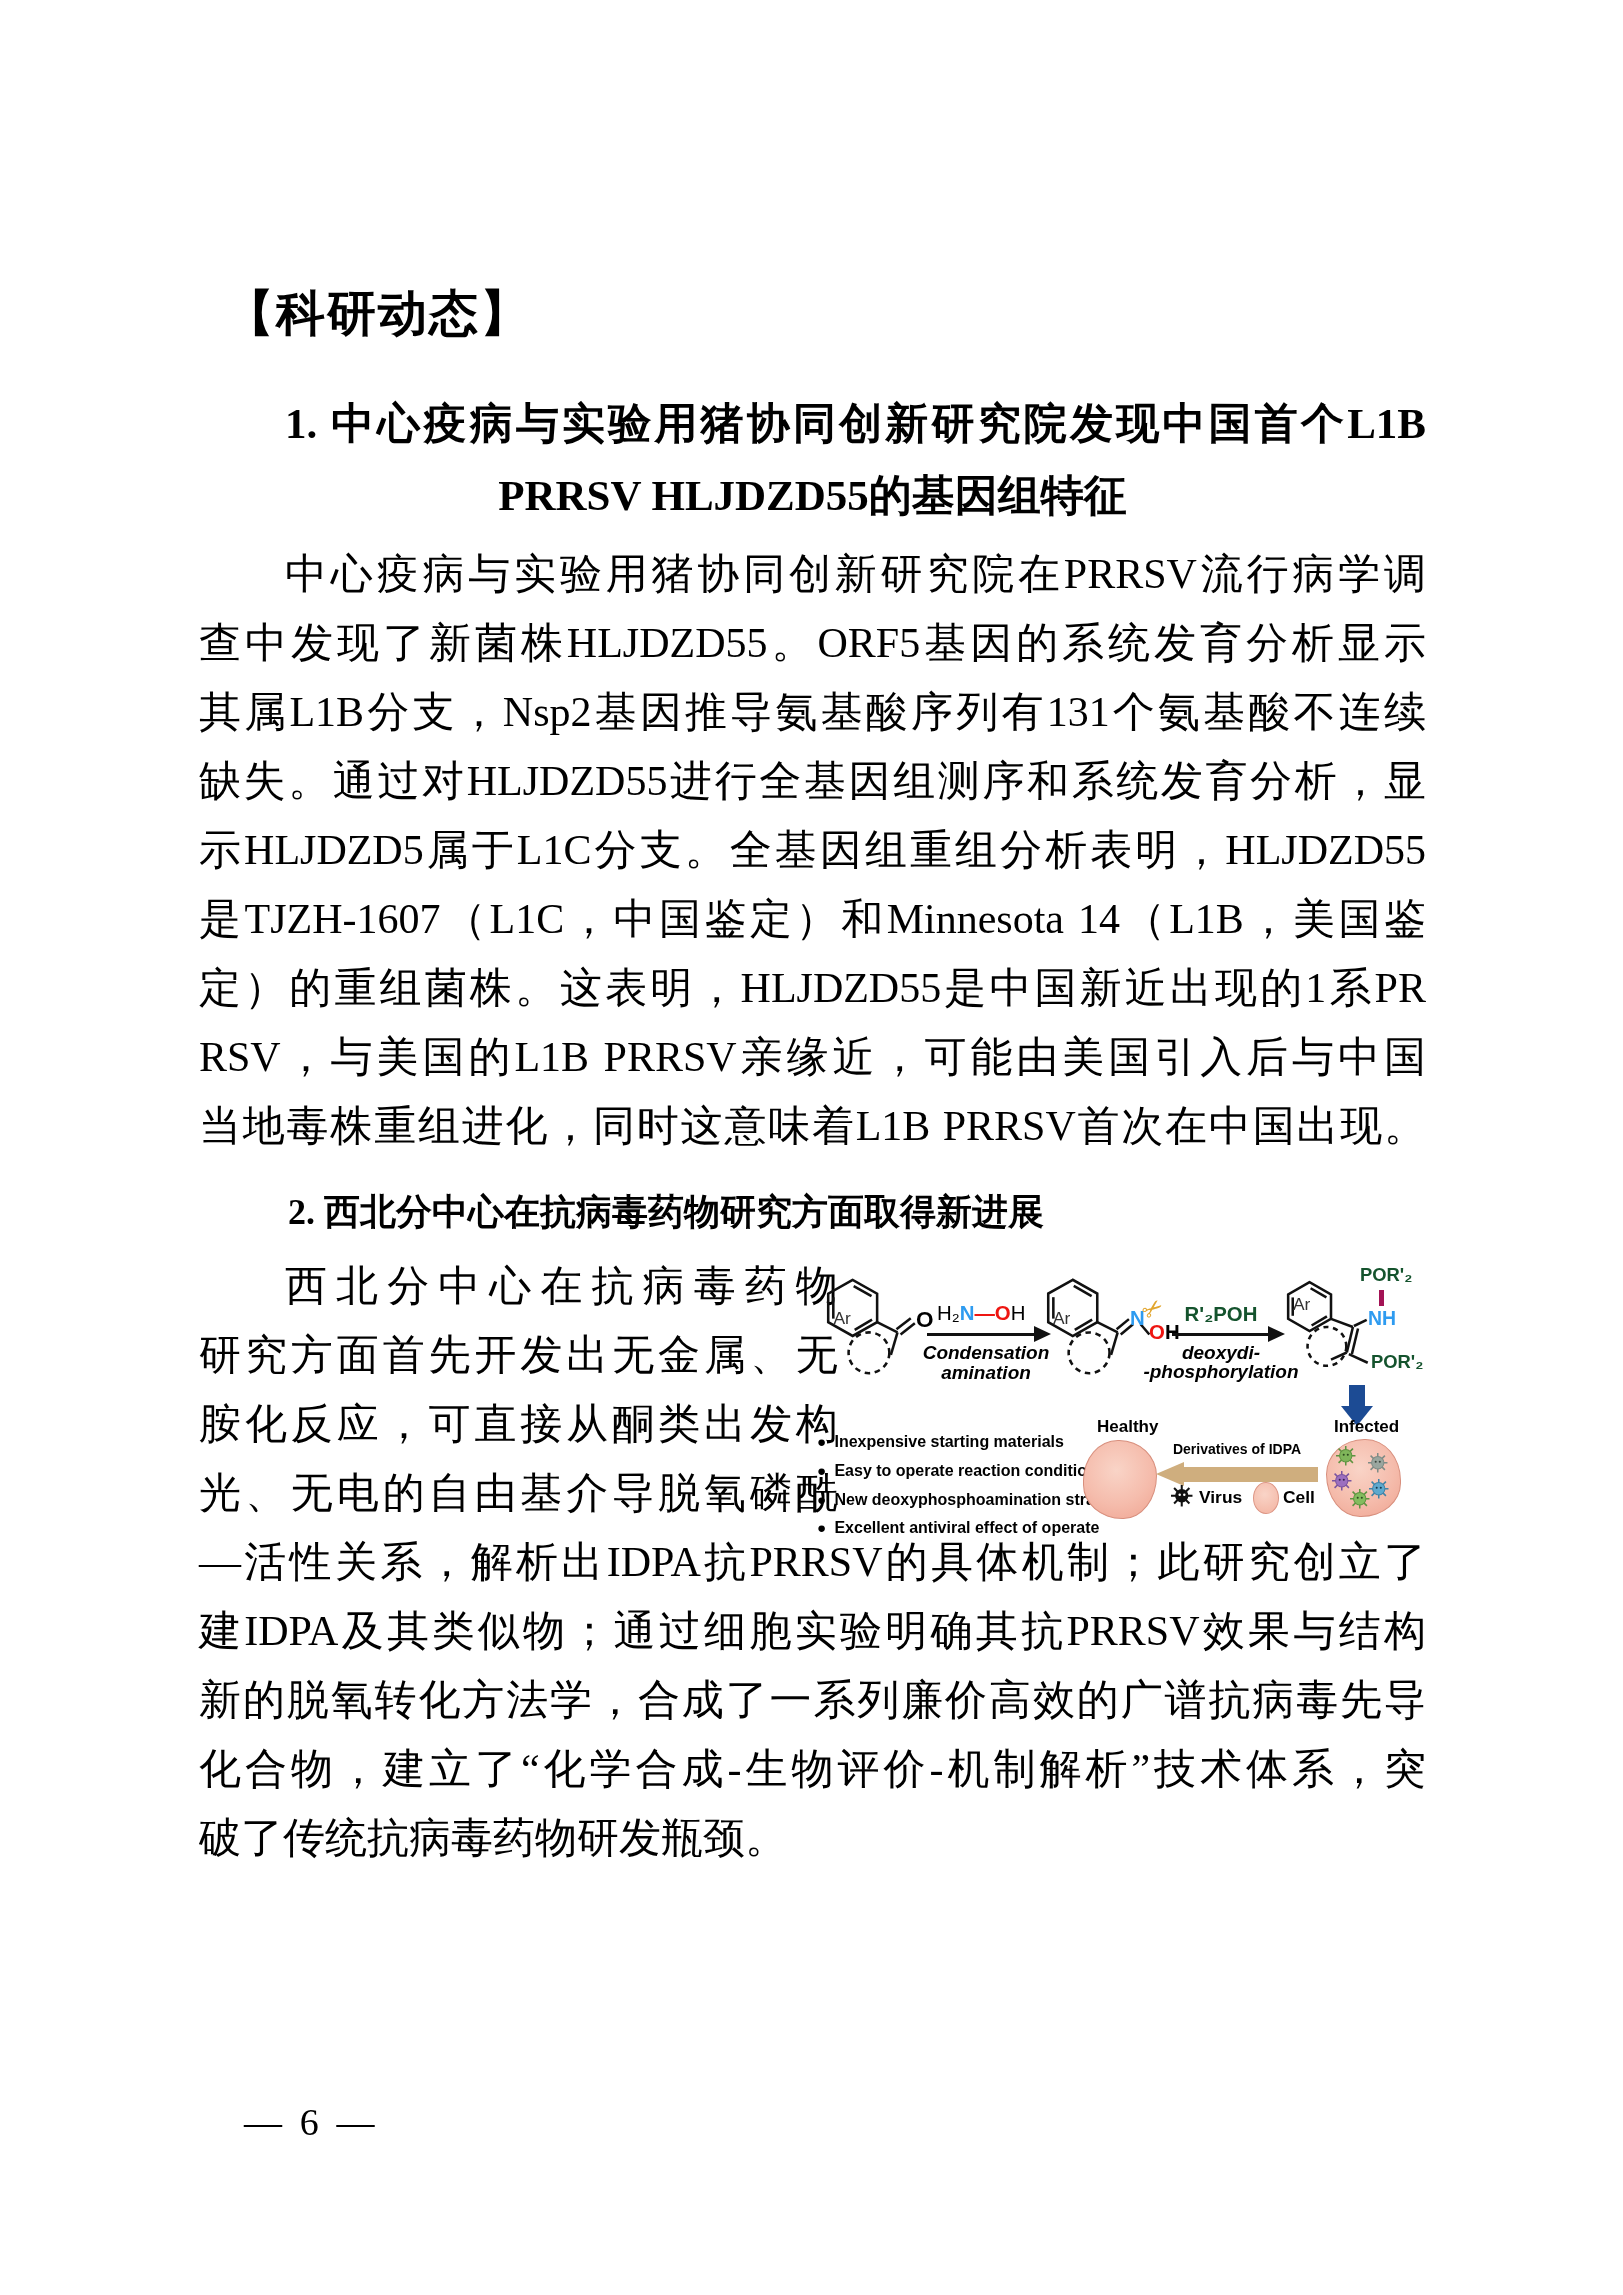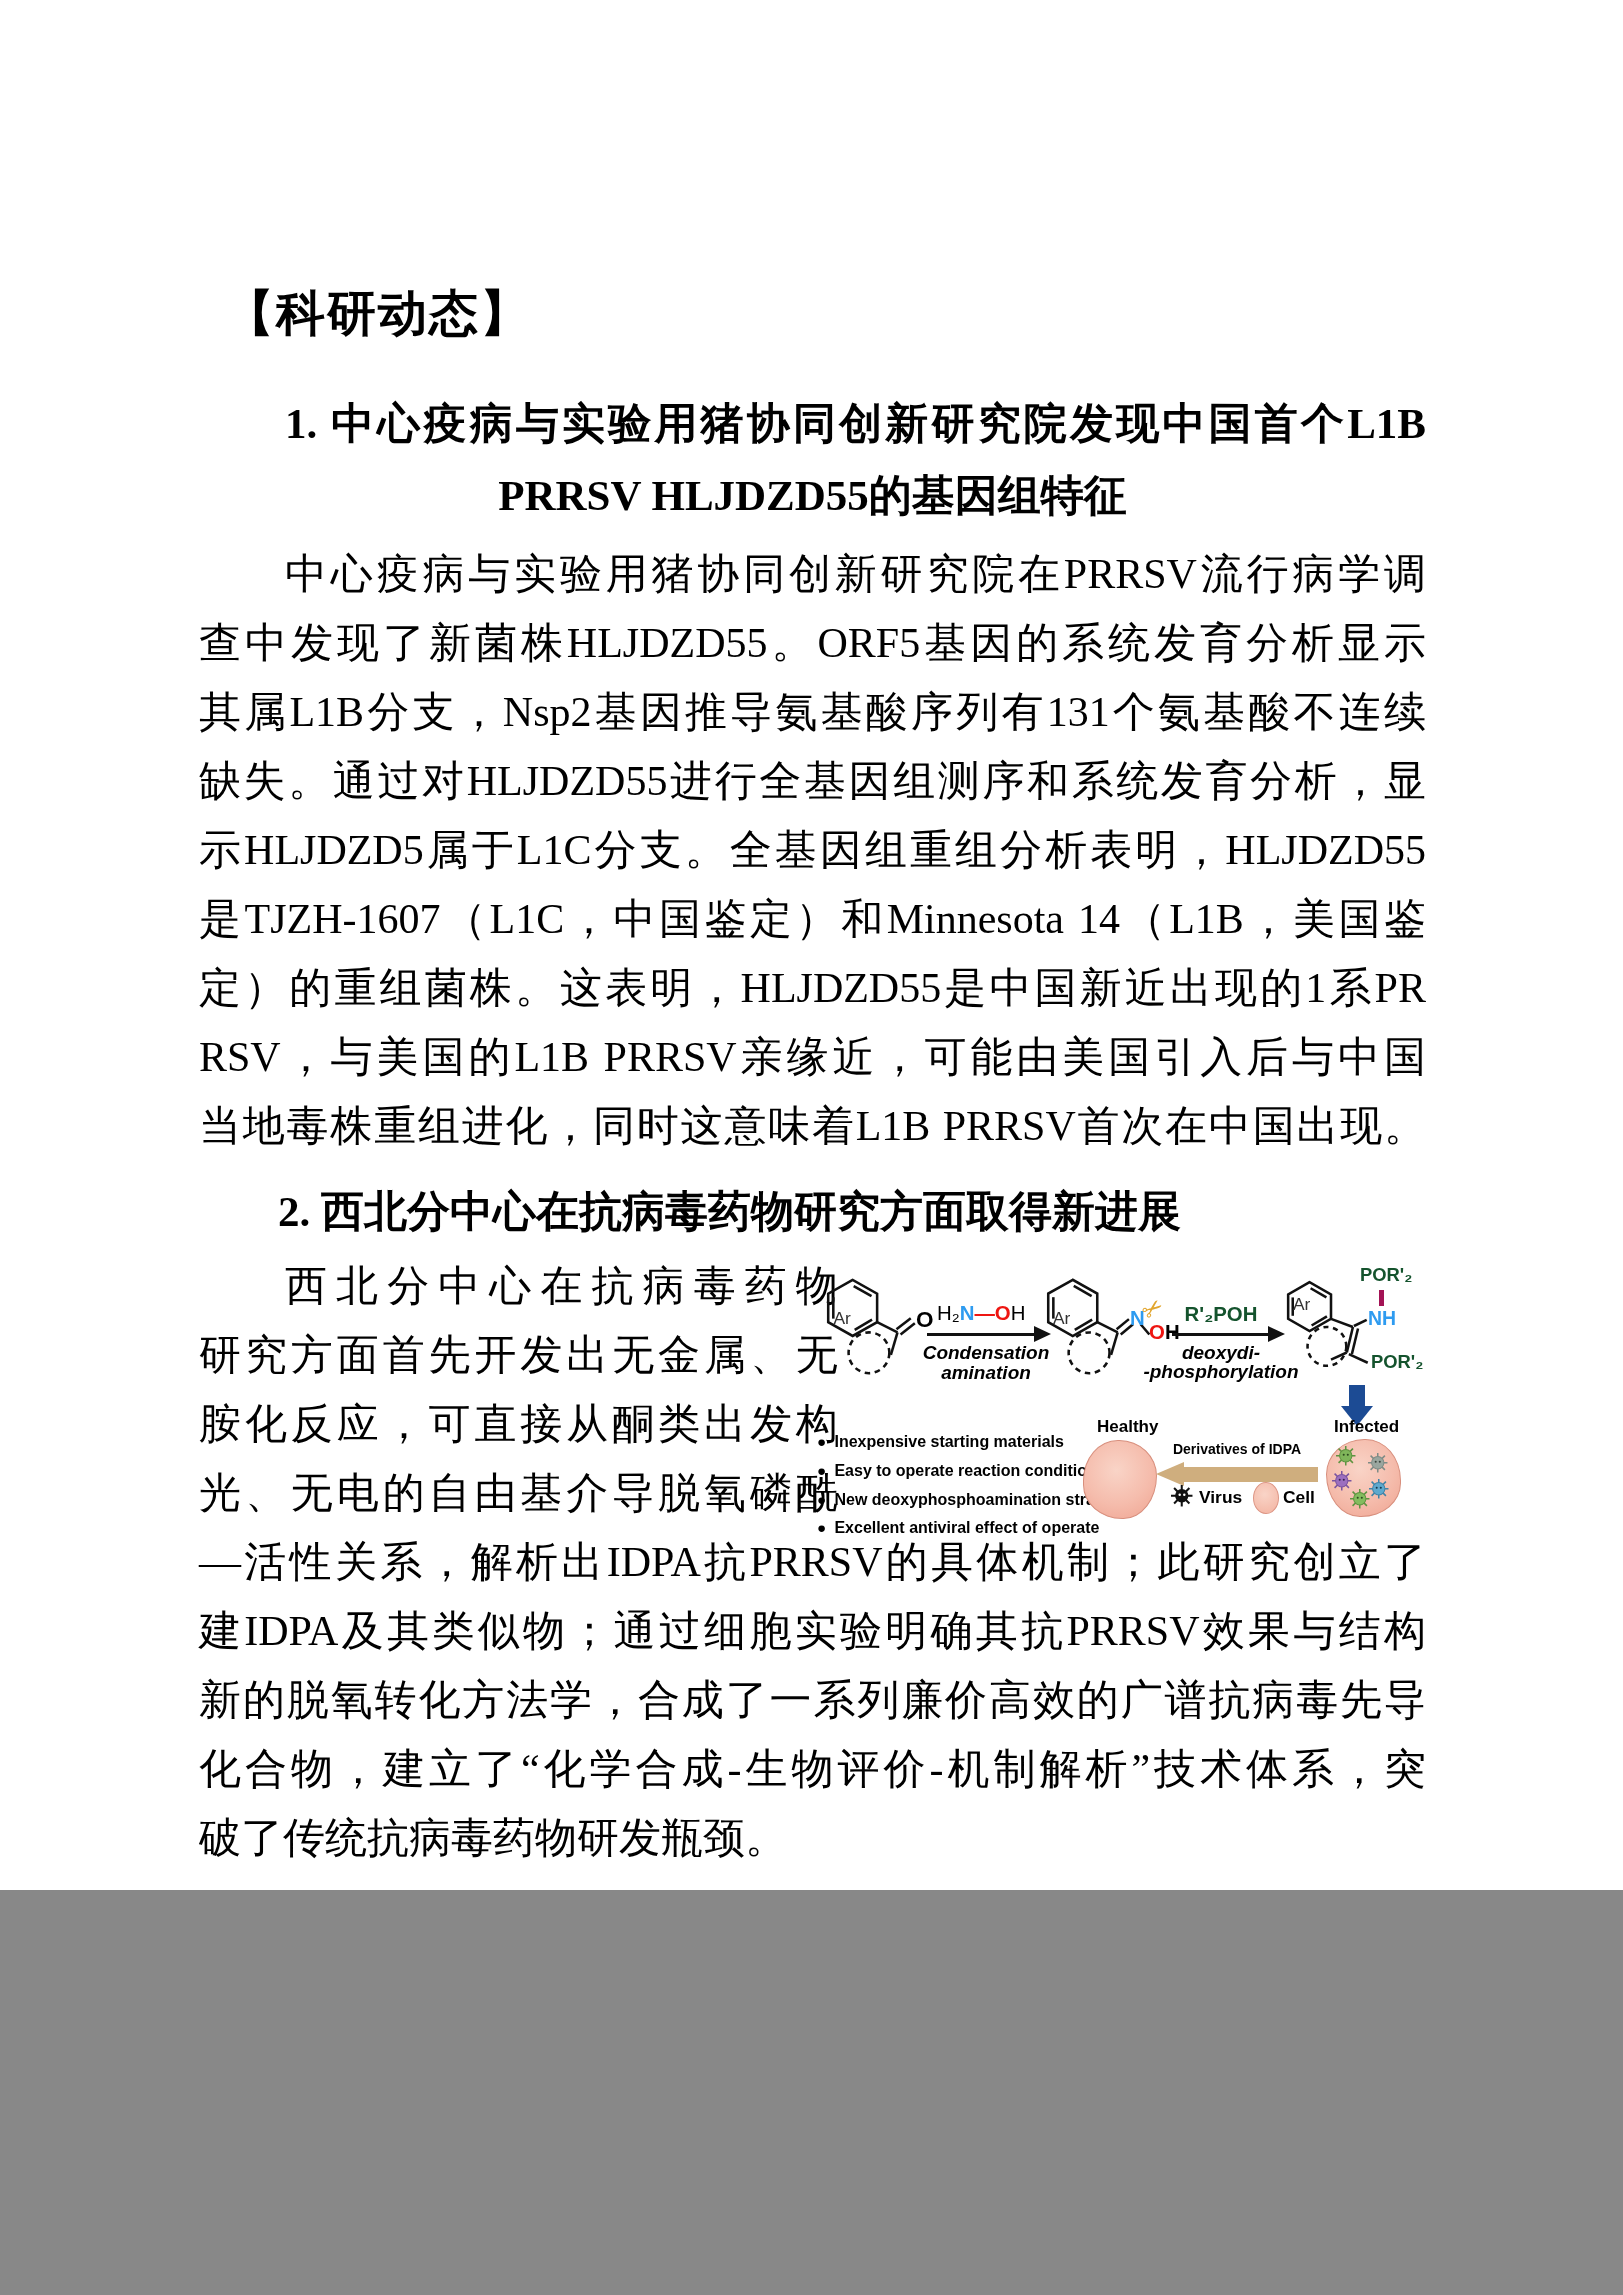--- a/index.html
+++ b/index.html
@@ -1,32 +1,32 @@
 <!DOCTYPE html>
 <html style="font-size:8.2px"><head>
 <meta charset="utf-8">
 <style>
   html,body{margin:0;padding:0;background:#888;}
-  .page{position:relative;width:1623px;height:1890px;background:#ffffff;color:#000;
+  .page{position:relative;width:1623px;height:2295px;background:#ffffff;color:#000;
         font-family:"Liberation Serif", serif;overflow:hidden;}
 
   .banner{position:absolute;left:225px;top:281px;font-size:49px;font-weight:900;
           font-family:"DejaVu Serif", serif;letter-spacing:2px;}
 
   .h1{position:absolute;left:199px;top:388px;width:1227px;font-size:43px;line-height:72px;
       font-weight:bold;font-family:"Liberation Serif", sans-serif;}
   .h1 .hl1{text-align:justify;text-align-last:justify;text-indent:86px;}
   .h1 .hl2{text-align:center;}
 
   .p1{position:absolute;left:199px;top:540px;width:1227px;font-size:42px;line-height:69px;}
   .bl{text-align:justify;text-align-last:justify;}
   .bl.first{text-indent:86px;}
   .bl.last{text-align-last:left;}
 
-  .h2{position:absolute;left:192px;top:1176px;width:1227px;font-size:43px;line-height:72px;
+  .h2{position:absolute;left:202px;top:1176px;width:1227px;font-size:36px;line-height:72px;
       font-weight:bold;font-family:"Liberation Serif", sans-serif;text-indent:86px;}
 
   .p2{position:absolute;left:199px;top:1252px;width:1227px;font-size:42px;line-height:69px;}
   .figwrap{float:right;width:578px;height:274px;margin-left:10.2px;}
   .fig{position:relative;left:-31px;width:639px;height:286px;
        font-family:"Liberation Sans", sans-serif;font-size:17.4px;}
 
   .fig .lbl{position:absolute;white-space:nowrap;line-height:1.1;}
   .cs{position:absolute;}
   .cs line,.cs polygon,.cs circle{stroke:#111;stroke-width:5;fill:none;}

